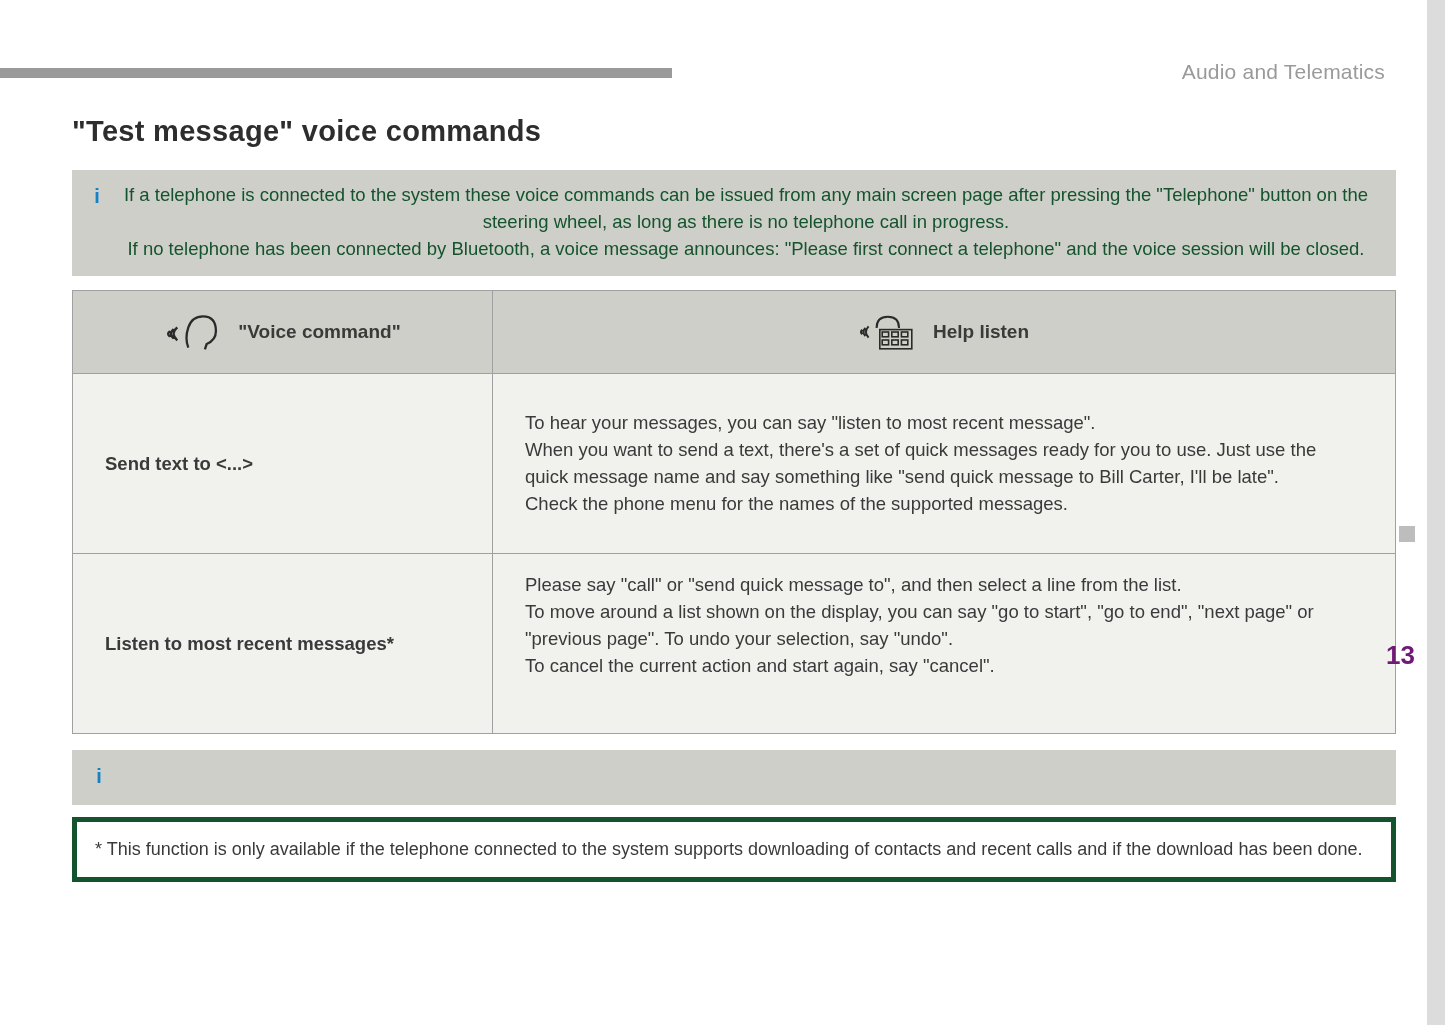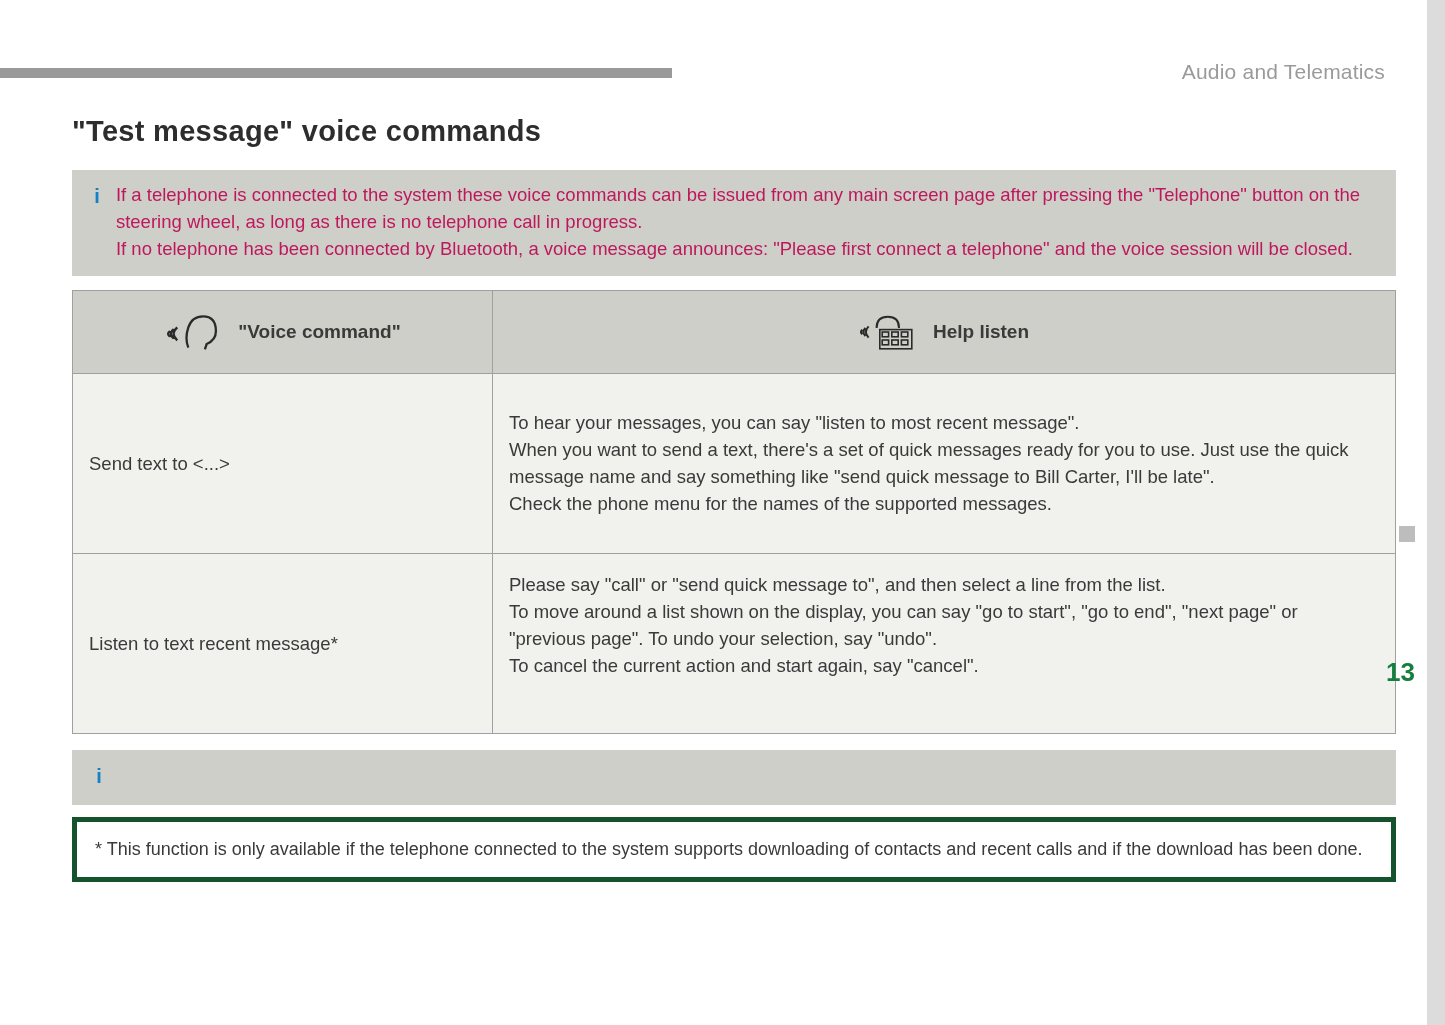--- a/index.html
+++ b/index.html
@@ -4,33 +4,33 @@
 <style>
   * { box-sizing: border-box; margin: 0; padding: 0; }
   html, body { width: 1445px; height: 1025px; background: #ffffff; font-family: Arial, Helvetica, sans-serif; color: #3a3a3a; }
   .page { position: relative; width: 1445px; height: 722px; }
   .top-gray-bar { position: absolute; top: 68px; left: 0; width: 672px; height: 10px; background: #9a9a9a; }
   .header-label { position: absolute; top: 60px; right: 60px; font-size: 21px; color: #9a9a9a; letter-spacing: .2px; }
   .main { position: absolute; left: 72px; top: 115px; width: 1324px; }
   h1 { font-size: 29px; font-weight: bold; color: #2d2d2d; margin-bottom: 22px; letter-spacing: .3px; }
   .info-box { background: #cfcfc9; padding: 12px 20px 14px 20px; display: flex; gap: 14px; line-height: 1.45; }
   .info-box .info-icon { color: #1580c4; font-weight: bold; font-size: 20px; width: 14px; text-align: center; }
-  .info-box .info-text { font-size: 18.5px; color: #be185d; }
+  .info-box .info-text { font-size: 18.5px; color: #14532d; text-align: center; }
   table.voice { width: 100%; border-collapse: collapse; margin-top: 14px; }
   table.voice th, table.voice td { border: 1px solid #a0a0a0; vertical-align: middle; }
   table.voice thead th { background: #cfcfc9; font-size: 19px; font-weight: bold; text-align: center; padding: 18px 10px; }
   table.voice thead th.left { width: 420px; }
-  table.voice tbody td { background: #f1f1ee; padding: 18px 16px; font-size: 18.5px; line-height: 1.45; text-align: left; }
-  table.voice tbody td.cmd { font-weight: normal; vertical-align: middle; height: 180px; width: 420px; }
+  table.voice tbody td { background: #f1f1ee; padding: 18px 32px; font-size: 18.5px; line-height: 1.45; text-align: left; }
+  table.voice tbody td.cmd { font-weight: bold; vertical-align: middle; height: 180px; width: 420px; }
   .th-inner { display: flex; align-items: center; justify-content: center; gap: 18px; }
   .th-inner .icon { width: 56px; height: 46px; display: inline-flex; align-items: center; justify-content: center; }
   .th-inner .label { flex: 0 1 auto; }
   .info-box.second { margin-top: 16px; }
   .footnote { border: 5px solid #14532d; margin-top: 12px; padding: 14px 18px; font-size: 18px; line-height: 1.45; }
-  .page-number { position: absolute; right: 30px; bottom: 34px; font-size: 26px; color: #15803d; font-weight: bold; }
+  .page-number { position: absolute; right: 30px; bottom: 51px; font-size: 26px; color: #701a75; font-weight: bold; }
   .square-marker { position: absolute; right: 30px; bottom: 180px; width: 16px; height: 16px; background: #bdbdbd; }
   .right-scrollbar { position: absolute; right: 0; top: 0; width: 18px; height: 1025px; background: #f0f0f0; }
   .right-scrollbar .thumb { position: absolute; top: 0; left: 0; width: 18px; height: 1025px; background: #dcdcdc; }
   svg { display: block; }
 </style>
 </head>
 <body>
 
 <div class="page">
 
@@ -91,21 +91,21 @@
         </tr>
       </thead>
       <tbody>
         <tr>
           <td class="cmd">Send text to &lt;...&gt;</td>
           <td style="white-space: pre-line;">To hear your messages, you can say "listen to most recent message".
 When you want to send a text, there's a set of quick messages ready for you to use. Just use the quick message name and say something like "send quick message to Bill Carter, I'll be late".
 Check the phone menu for the names of the supported messages.</td>
         </tr>
         <tr>
-          <td class="cmd">Listen to text recent message*</td>
+          <td class="cmd">Listen to most recent messages*</td>
           <td style="white-space: pre-line; vertical-align: top;">Please say "call" or "send quick message to", and then select a line from the list.
 To move around a list shown on the display, you can say "go to start", "go to end", "next page" or "previous page". To undo your selection, say "undo".
 To cancel the current action and start again, say "cancel".</td>
         </tr>
       </tbody>
     </table>
 
     <div class="info-box second">
       <div class="info-icon">i</div>
     </div>

